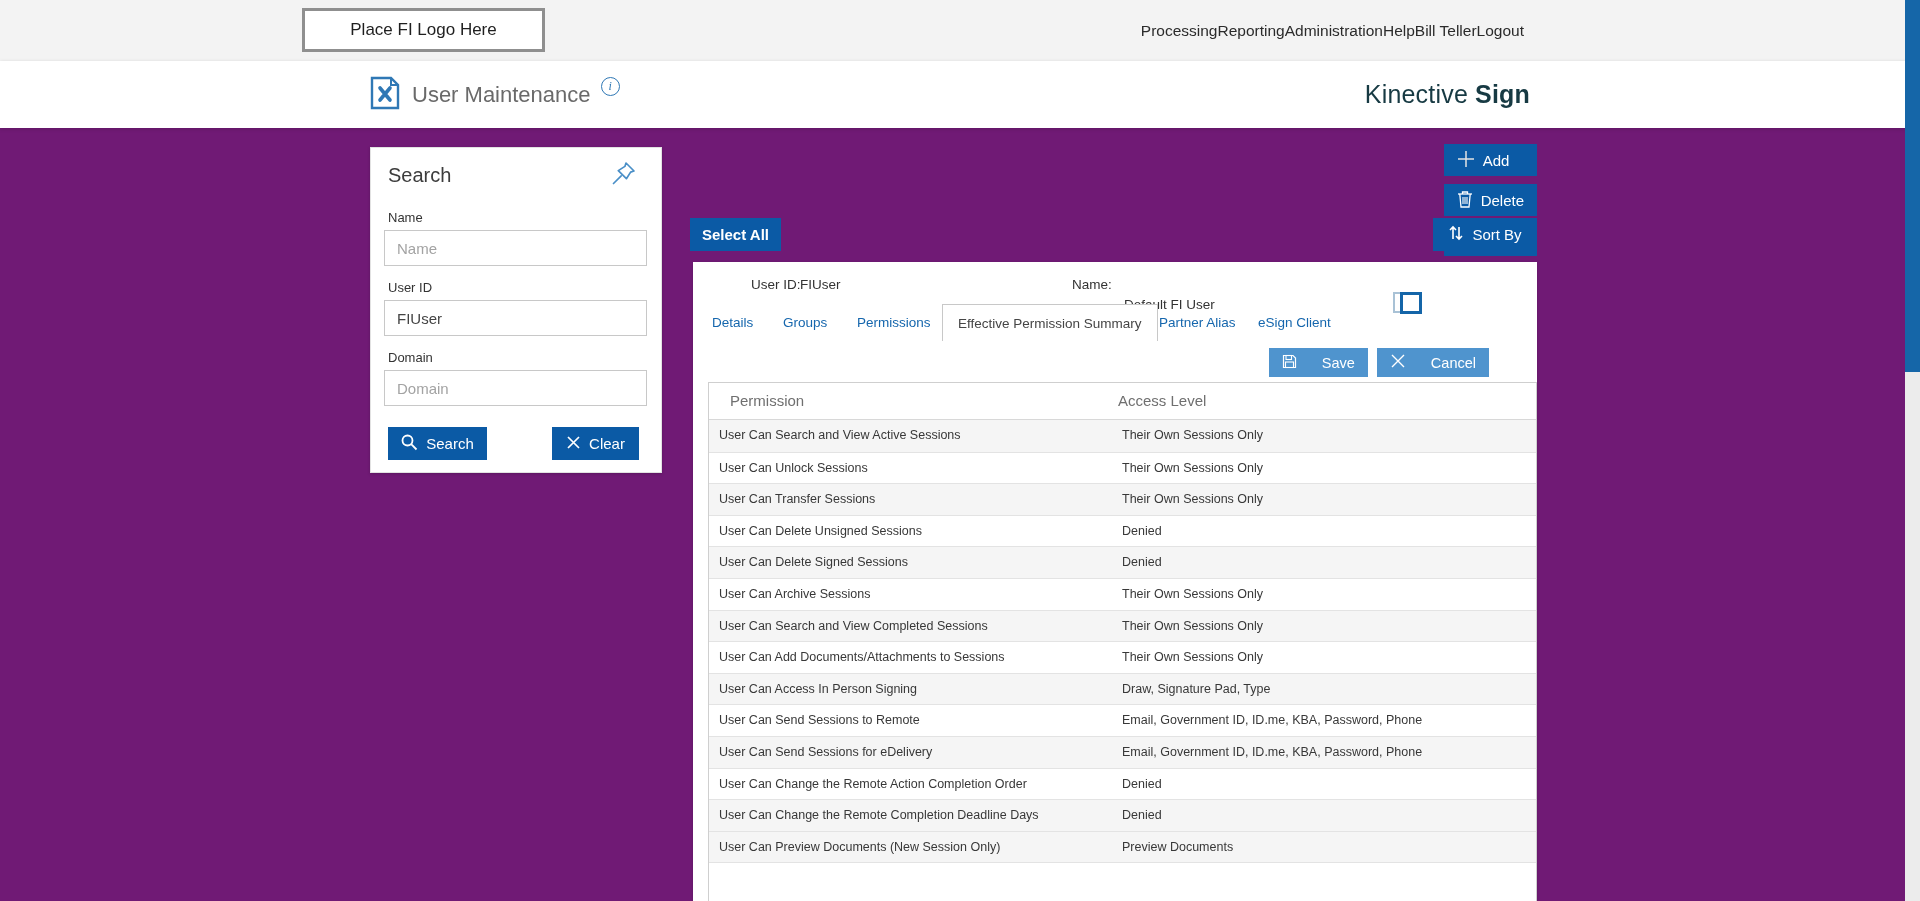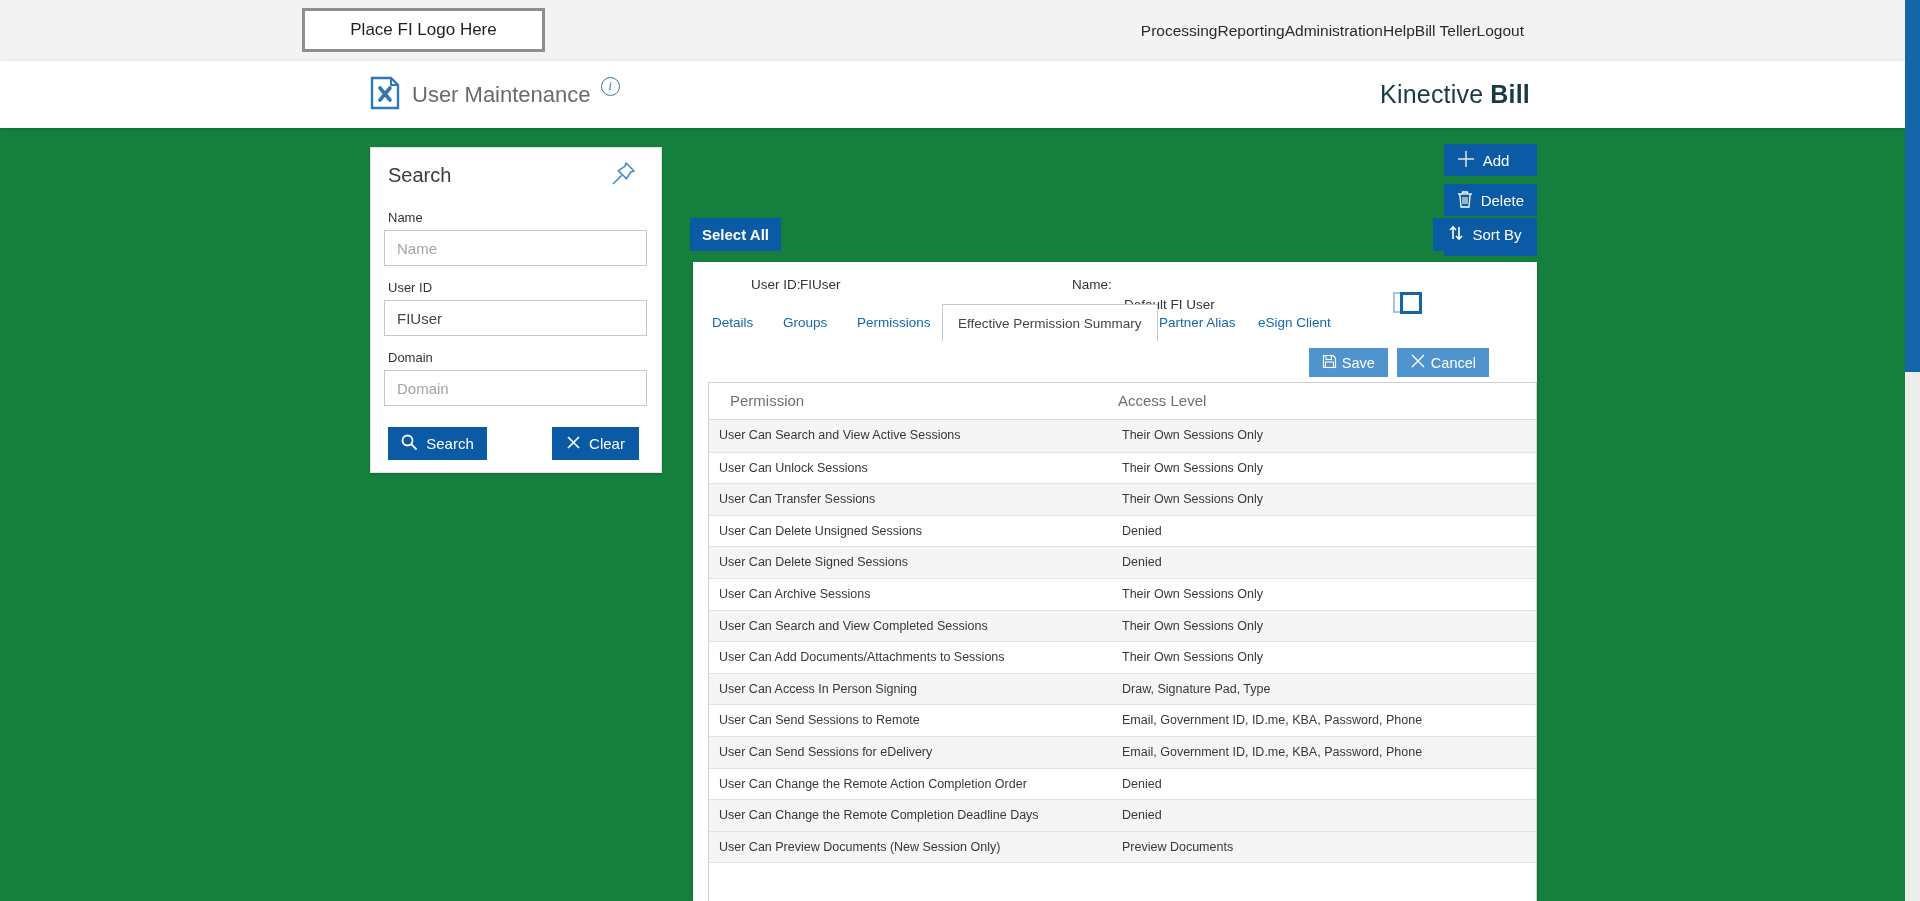--- a/index.html
+++ b/index.html
@@ -27,21 +27,21 @@
   .htitle { margin-left:12px; font-size:22px; color:#6a6a6a; }
   .info-badge { margin-left:10px; position:relative; top:-8px; width:19px; height:19px; border:1.5px solid #2f78b5;
     border-radius:50%; color:#2f78b5; font-size:12px; font-style:italic; font-family:"Liberation Serif",serif;
     display:flex; align-items:center; justify-content:center; cursor:pointer; }
   .brand { position:absolute; right:390px; top:0; height:67px; display:flex; align-items:center;
     font-size:25px; color:#173a43; letter-spacing:.2px; }
   .brand .light { font-weight:300; }
   .brand .bold  { font-weight:700; margin-left:7px; }
 
   
-  .content { position:absolute; left:0; top:128px; width:1920px; height:773px; background:#15803d; }
+  .content { position:absolute; left:0; top:128px; width:1920px; height:773px; background:#701a75; }
   .card { background:#ffffff; box-shadow:0 1px 3px rgba(0,0,0,.18); }
 
   
   .search-card { position:absolute; left:370px; top:19px; width:292px; height:326px; border:1px solid #e2e2e2; }
   .search-head { position:relative; height:48px; }
   .search-title { position:absolute; left:17px; top:16px; font-size:20px; color:#3c3c3c; }
   .pin-icon { position:absolute; right:24px; top:12px; cursor:pointer; }
   .fgroup { margin:0 14px 0 13px; }
   .flabel { margin:14px 0 5px 4px; font-size:13px; color:#333; }
   .finput { width:100%; height:36px; border:1px solid #c8c8c8; padding:0 12px; font-size:15px;
@@ -72,21 +72,21 @@
   .copy-icon { position:absolute; right:114px; top:6px; width:30px; height:31px; cursor:pointer; }
   .copy-back  { position:absolute; left:0; top:0; width:21px; height:21px; border:2px solid #a9c2d6; background:#fff; }
   .copy-front { position:absolute; left:7px; top:8px; width:22px; height:22px; border:3px solid #1465a8; background:#fff; }
 
   .tab-bar { position:relative; height:38px; margin-top:0; }
   .tab { position:absolute; top:0; height:37px; display:flex; align-items:center;
     font-size:13.5px; color:#1566ad; cursor:pointer; white-space:nowrap; }
   .tab.active { color:#454545; background:#fff; border:1px solid #c8c8c8; border-bottom:none; padding:0 15px; }
 
   .save-cancel { position:absolute; right:48px; top:86px; display:flex; gap:9px; }
-  .btn-light { background:#4f94ce; height:29px; font-size:14.5px; gap:5px; }
+  .btn-light { background:#4f94ce; height:29px; font-size:14.5px; gap:25px; }
 
   
   .table-panel { position:absolute; left:15px; right:0; top:120px; bottom:0;
     border:1px solid #cfcfcf; border-bottom:none; background:#fff; overflow:hidden; }
   .t-head { position:relative; height:37px; border-bottom:1px solid #d8d8d8; font-size:15px; color:#6f6f6f; }
   .t-head span { position:absolute; top:9px; }
   .th1 { left:21px; } .th2 { left:409px; }
   .trow { position:relative; height:31.6px; border-top:1px solid #e3e3e3; font-size:12.5px; color:#383838; }
   .trow:first-child { border-top:none; }
   .trow.odd { background:#f5f5f5; } .trow.even { background:#ffffff; }
@@ -118,21 +118,21 @@
           <path d="M2 2 h19 l7 7 v23 h-26 z" fill="#ffffff" stroke="#2f78b5" stroke-width="2.4"></path>
           <path d="M21 2 v7 h7" fill="none" stroke="#2f78b5" stroke-width="2"></path>
           <path d="M10 12 L20 24 M20 12 L10 24" stroke="#2f78b5" stroke-width="3.6" stroke-linecap="round"></path>
         </svg>
       </span>
       <span class="htitle">User Maintenance</span>
       <span class="info-badge">i</span>
     </div>
     <div class="brand">
       <span class="light">Kinective</span>
-      <span class="bold">Bill</span>
+      <span class="bold">Sign</span>
     </div>
   </div>
 
   <div class="content">
 
     <div class="card search-card">
       <div class="search-head">
         <span class="search-title">Search</span>
         <span class="pin-icon">
           <svg width="27" height="27" viewBox="0 0 27 27">

